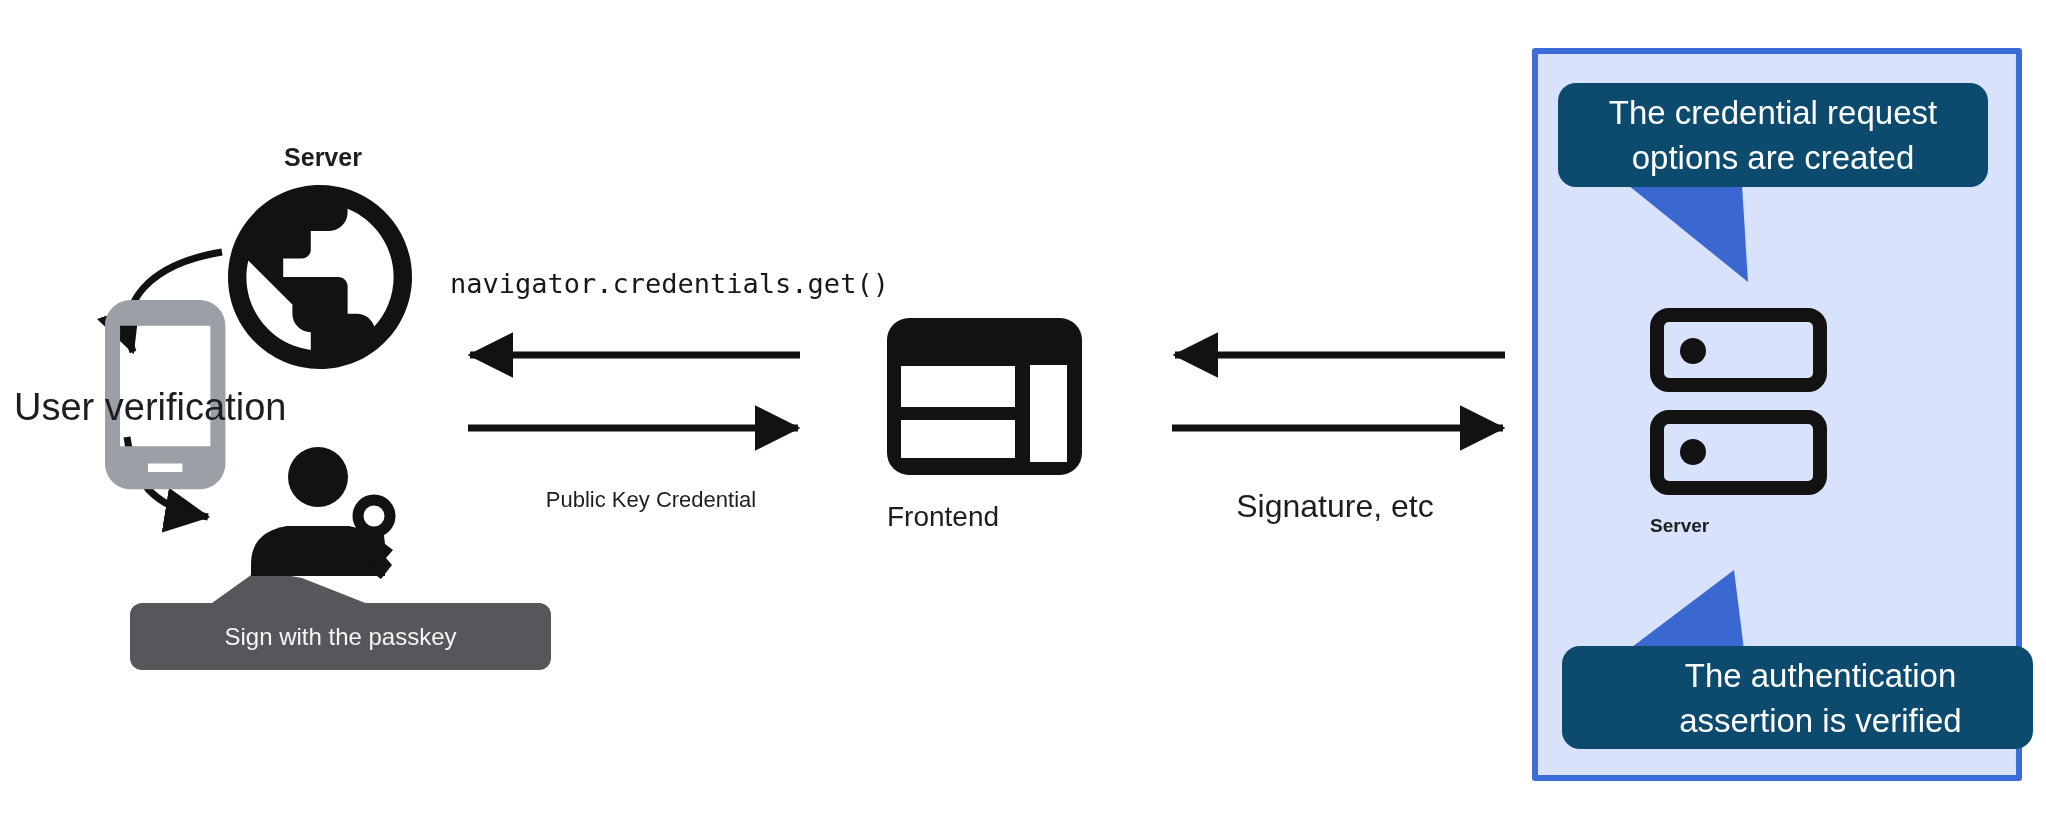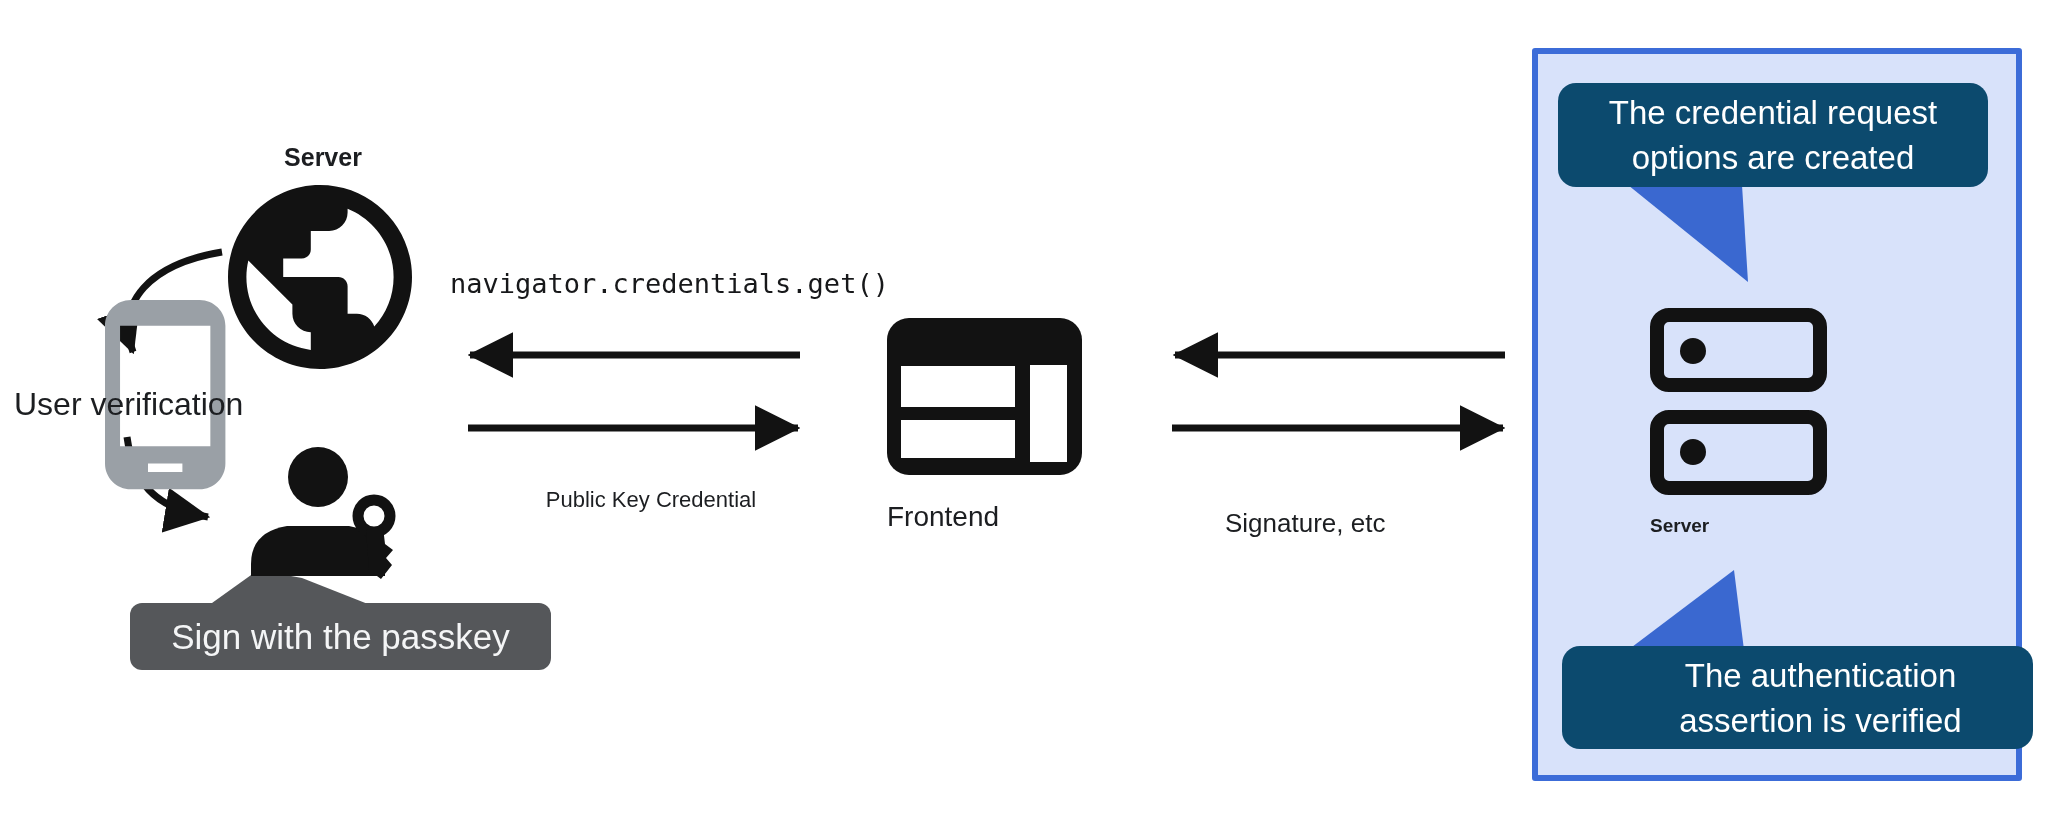--- a/index.html
+++ b/index.html
@@ -6,51 +6,51 @@
   .canvas{
     position:relative;width:2046px;height:818px;background:#ffffff;overflow:hidden;
     font-family:"Liberation Sans",sans-serif;color:#202124;
   }
   .abs{position:absolute;}
   .lbl{position:absolute;white-space:nowrap;color:#1c1e21;}
   .multiline{white-space:pre-line;}
 
   
   #lbl-browser{left:223px;top:143px;width:200px;font-size:25px;font-weight:700;text-align:center;}
-  #lbl-user-verification{left:14px;top:386px;font-size:32px;}
+  #lbl-user-verification{left:14px;top:386px;font-size:38px;}
 
   
   #lbl-code{left:450px;top:268px;font-size:27px;font-family:"DejaVu Sans Mono",monospace;color:#17181a;}
   #lbl-pkc{left:491px;top:487px;width:320px;font-size:22px;text-align:center;}
   #lbl-frontend{left:887px;top:501px;width:195px;font-size:28px;font-weight:400;}
 
   
   #lbl-cro{left:1138px;top:230px;font-size:30px;line-height:36px;}
-  #lbl-sig{left:1225px;top:508px;width:220px;font-size:26px;}
+  #lbl-sig{left:1225px;top:488px;width:220px;font-size:32px;text-align:center;}
 
   
   #server-panel{
     left:1532px;top:48px;width:490px;height:733px;box-sizing:border-box;
     background:#d8e2fa;border:6px solid #3c6cd8;border-radius:3px;
   }
   #lbl-server{left:1650px;top:515px;width:177px;font-size:19px;font-weight:700;}
 
   .callout{
     position:absolute;background:#0c4a6e;border-radius:18px;color:#ffffff;
     display:flex;align-items:center;justify-content:center;text-align:center;
     font-size:33px;line-height:45px;white-space:pre-line;
   }
   #bubble-top{left:1558px;top:83px;width:430px;height:104px;}
   #bubble-bottom{left:1562px;top:646px;width:425px;height:103px;padding-left:46px;}
 
   
   #tooltip{
     position:absolute;left:130px;top:603px;width:421px;height:67px;border-radius:12px;
     background:#55575a;color:#f4f5f6;display:flex;align-items:center;justify-content:center;
-    font-size:35px;
+    font-size:24px;
   }
 
   #shape-layer{position:absolute;left:0;top:0;z-index:2;}
   #server-panel{z-index:1;}
   .lbl,.callout,#tooltip{z-index:3;}
 </style>
 </head>
 <body>
 
 <div class="canvas">

